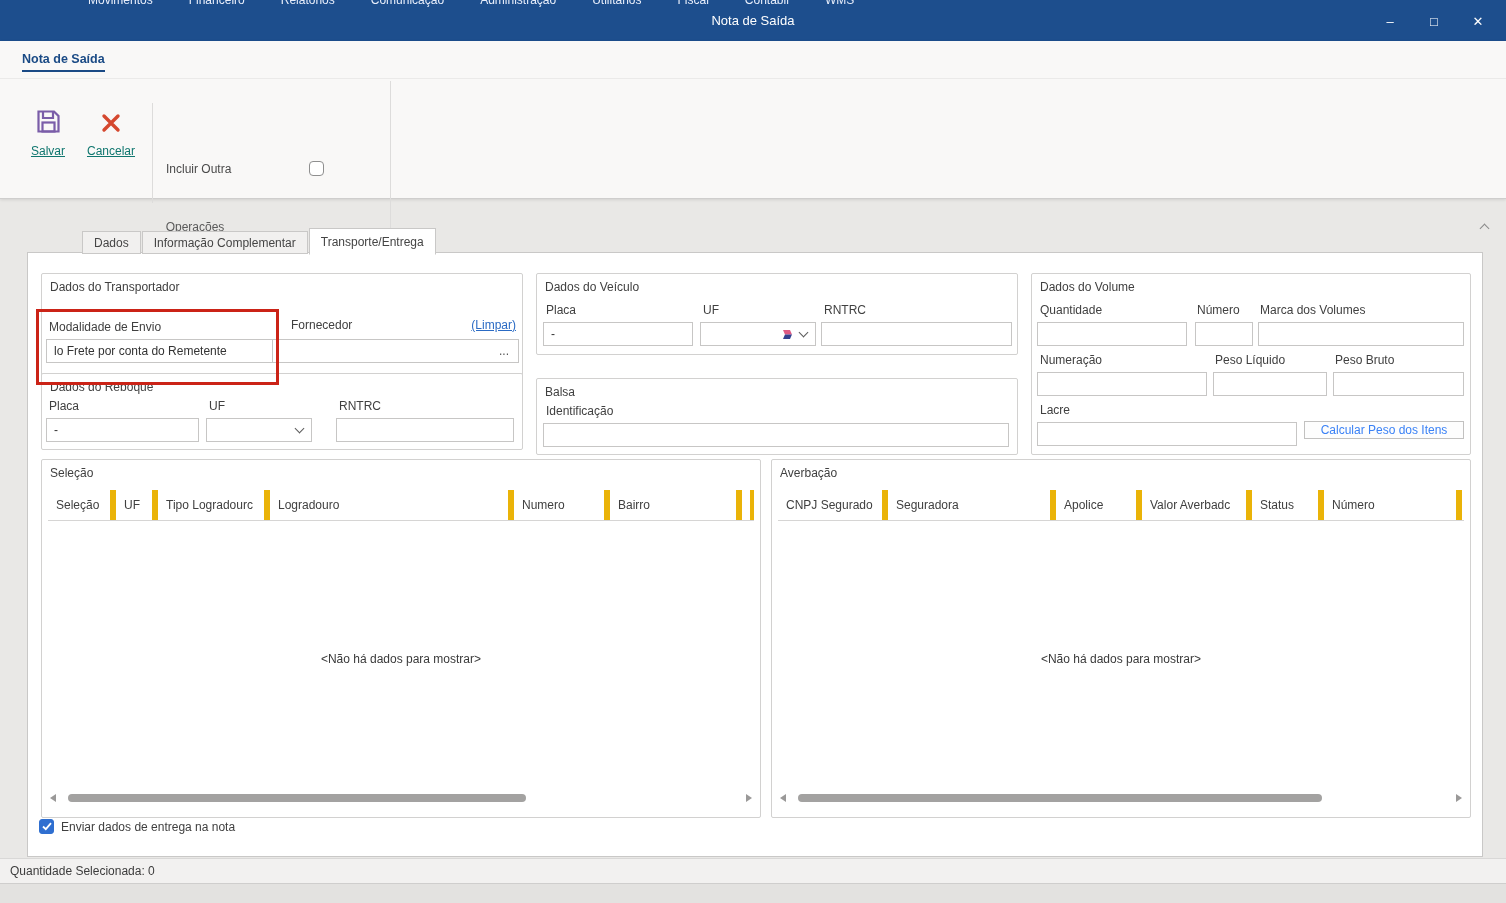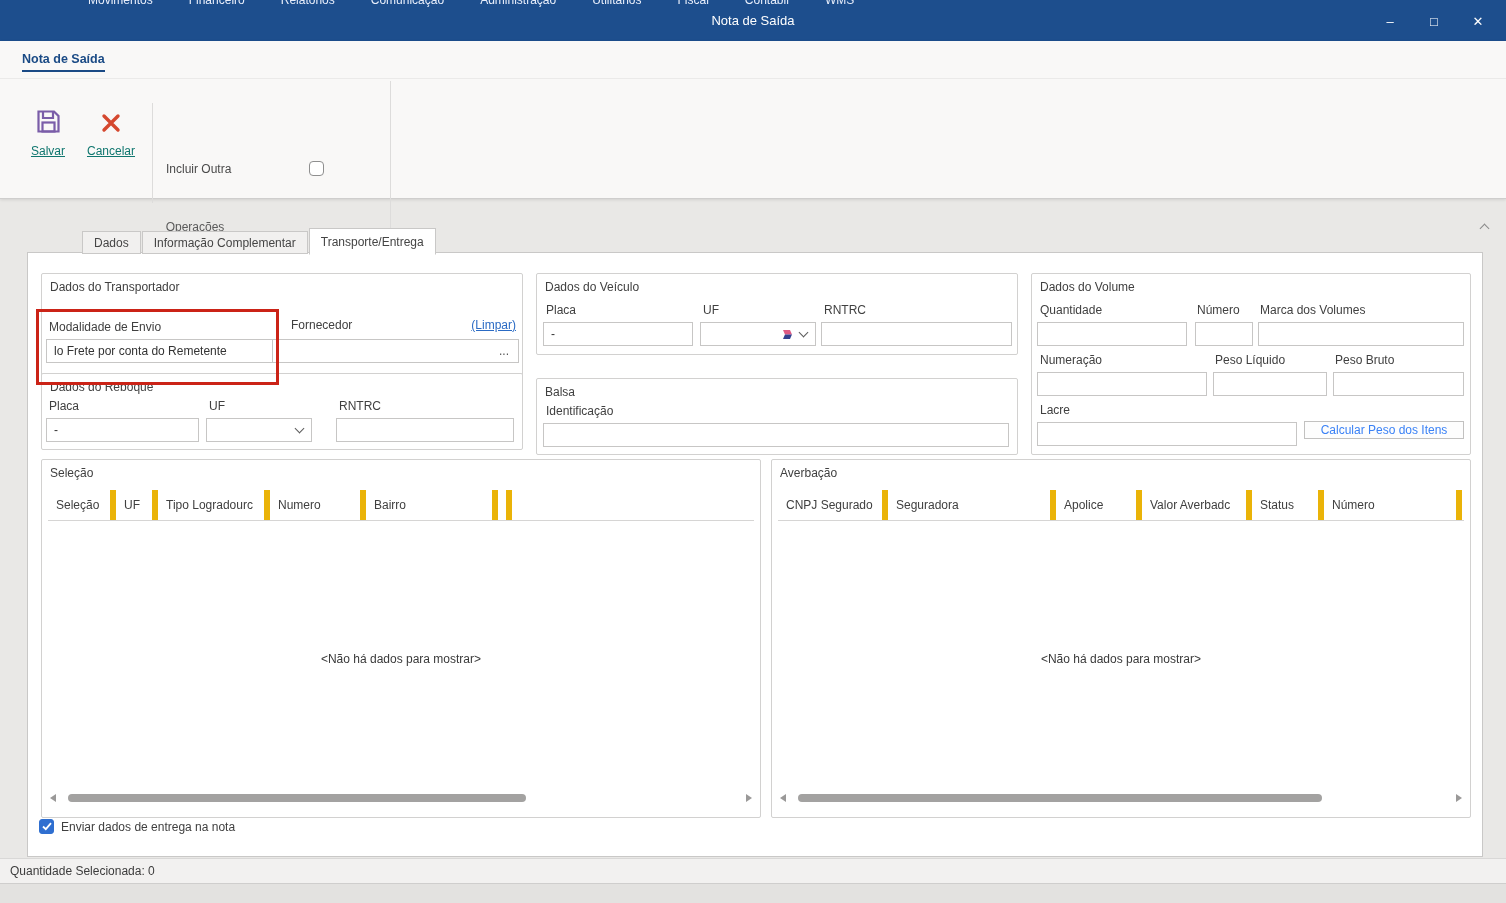--- a/index.html
+++ b/index.html
@@ -210,20 +210,21 @@
     <div class="lbl" style="left:9px;top:25px;">Identificação</div>
     <input class="inp" style="left: 6px; top: 44px; width: 466px;">
   </div>
 
   <div class="group" style="left:13px;top:206px;width:718px;height:357px;">
     <div class="gtitle">Seleção</div>
     <div class="thead">
         <span class="th" style="width: 68px;">Seleção</span>
         <span class="th" style="width: 42px;">UF</span>
         <span class="th" style="width: 112px;">Tipo Logradourc</span>
+        <span class="th" style="width: 244px;">Logradouro</span>
         <span class="th" style="width: 96px;">Numero</span>
         <span class="th" style="width: 132px;">Bairro</span>
         <span class="th" style="width: 14px;">C</span>
       </div>
     <div class="empty-msg" style="top:192px;">&lt;Não há dados para mostrar&gt;</div>
     <div class="hscroll">
       <span class="arr left"></span>
       <div class="track">
         <div class="thumb" style="left:6px;width:458px;"></div>
       </div>

